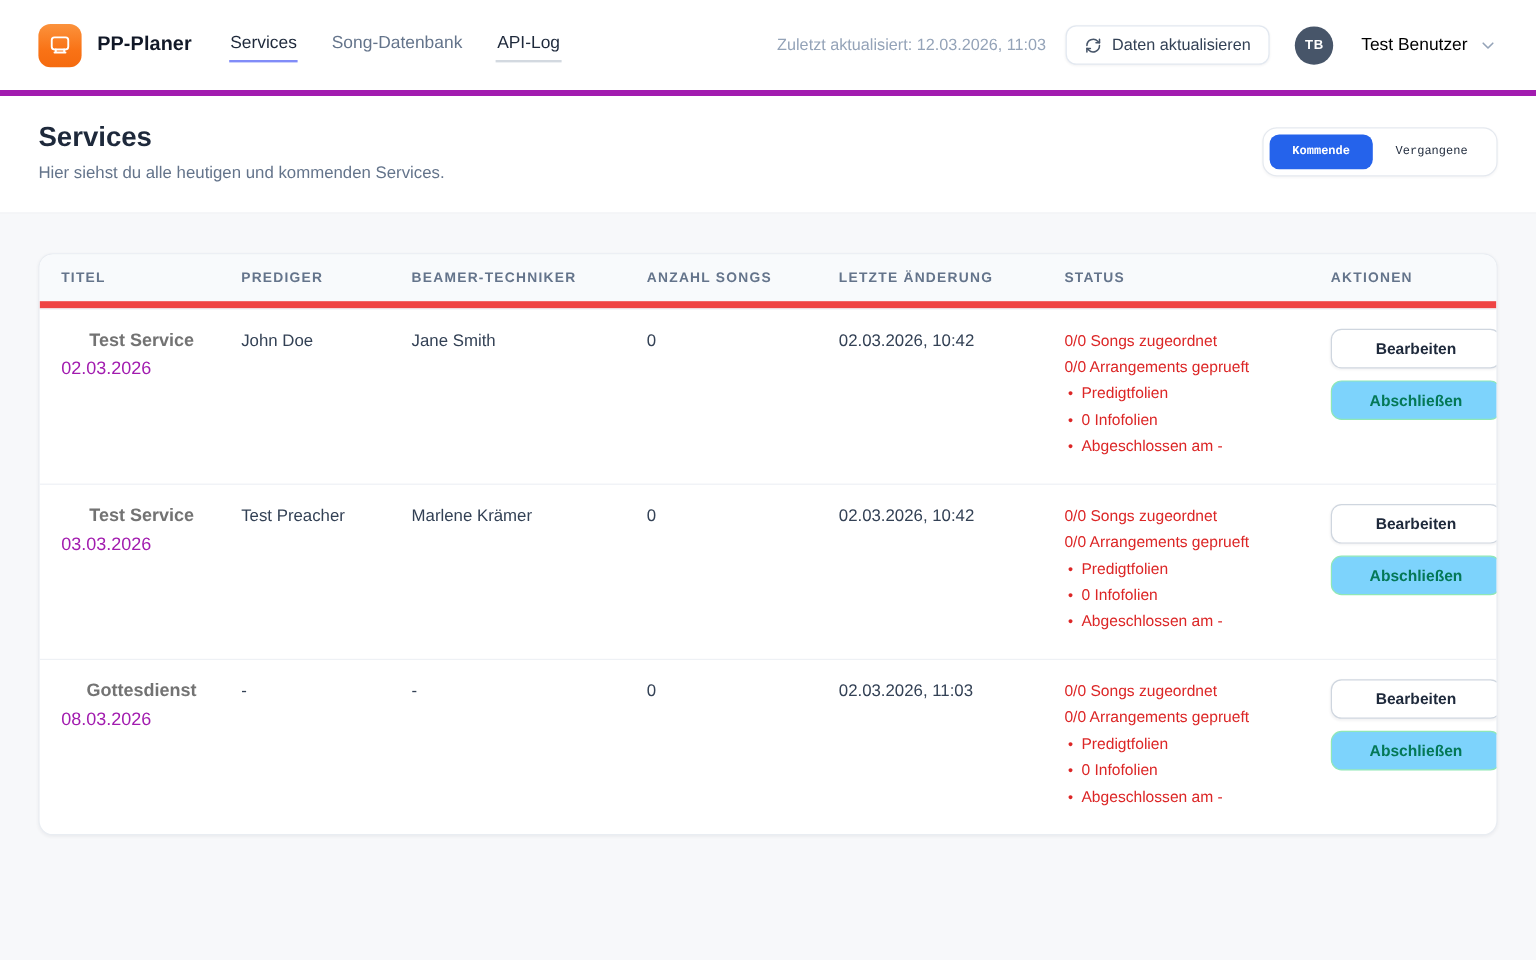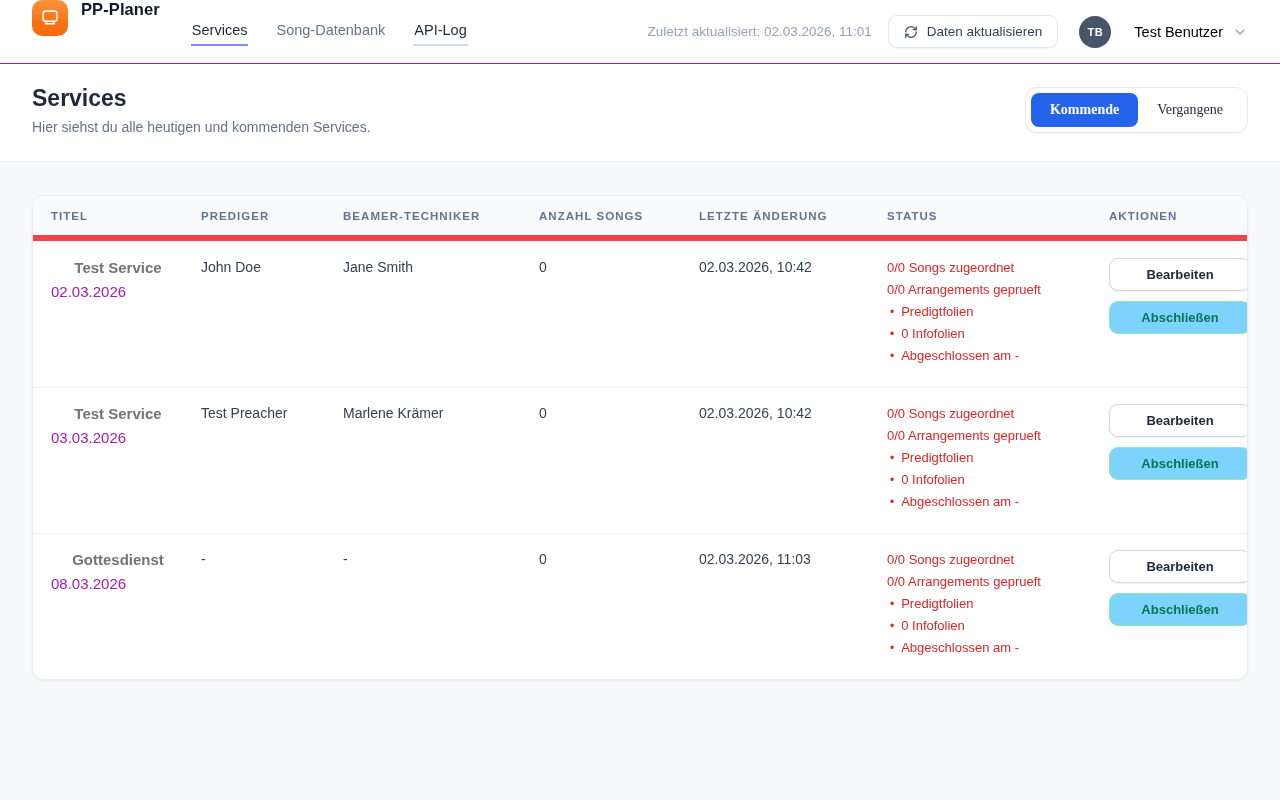--- a/index.html
+++ b/index.html
@@ -6,24 +6,25 @@
   html, body { width: 1280px; height: 800px; }
   body {
     font-family: "Liberation Sans", sans-serif;
     background: #f7f8fa;
     color: #1e293b;
     overflow: hidden;
   }
 
   
   .navbar {
-    height: 64px;
+    height: 80px;
     background: #ffffff;
-    border-bottom: 1px solid #a21caf;
+    border-bottom: 5px solid #a21caf;
     display: flex;
+    align-items: center;
     padding: 0 32px;
   }
   .logo {
     width: 36px; height: 36px;
     border-radius: 10px;
     background: linear-gradient(180deg, #fb923c 0%, #f97316 60%, #f56a0e 100%);
     display: flex; align-items: center; justify-content: center;
     flex: 0 0 auto;
   }
   .brand {
@@ -66,21 +67,21 @@
   }
   .page-title { font-size: 23px; font-weight: 700; color: #1e293b; margin-bottom: 7px; }
   .page-subtitle { font-size: 14px; color: #64748b; }
 
   .toggle-group {
     background: #fff; border: 1px solid #e5e9ef; border-radius: 12px;
     padding: 5px; display: flex;
     box-shadow: 0 1px 2px rgba(16,24,40,.04);
   }
   .toggle {
-    font-family: Liberation Serif, serif; font-size: 14px; border: none; background: transparent;
+    font-family: Liberation Mono, monospace; font-size: 10px; border: none; background: transparent;
     padding: 9px 19px; border-radius: 8px; cursor: pointer; color: #1e293b;
   }
   .toggle.active { background: #2563eb; color: #fff; font-weight: 600; }
 
   
   .main { padding: 33px 32px; }
   .card {
     background: #fff;
     border: 1px solid #e9edf2;
     border-radius: 12px;
@@ -131,21 +132,21 @@
   </div>
   <div class="brand">PP-Planer</div>
 
   <nav class="nav">
     <span class="nav-link active">Services</span>
     <span class="nav-link">Song-Datenbank</span>
     <span class="nav-link visited">API-Log</span>
   </nav>
 
   <div class="nav-right">
-    <span class="last-updated">Zuletzt aktualisiert: 02.03.2026, 11:01</span>
+    <span class="last-updated">Zuletzt aktualisiert: 12.03.2026, 11:03</span>
     <button class="refresh-btn">
       <span class="icon">
         <svg width="14" height="14" viewBox="0 0 24 24" fill="none" stroke="#475569" stroke-width="2.2" stroke-linecap="round" stroke-linejoin="round">
           <path d="M3 12a9 9 0 0 1 15.5-6.2L21 8"></path>
           <path d="M21 3v5h-5"></path>
           <path d="M21 12a9 9 0 0 1-15.5 6.2L3 16"></path>
           <path d="M3 21v-5h5"></path>
         </svg>
       </span>
       <span>Daten aktualisieren</span>

